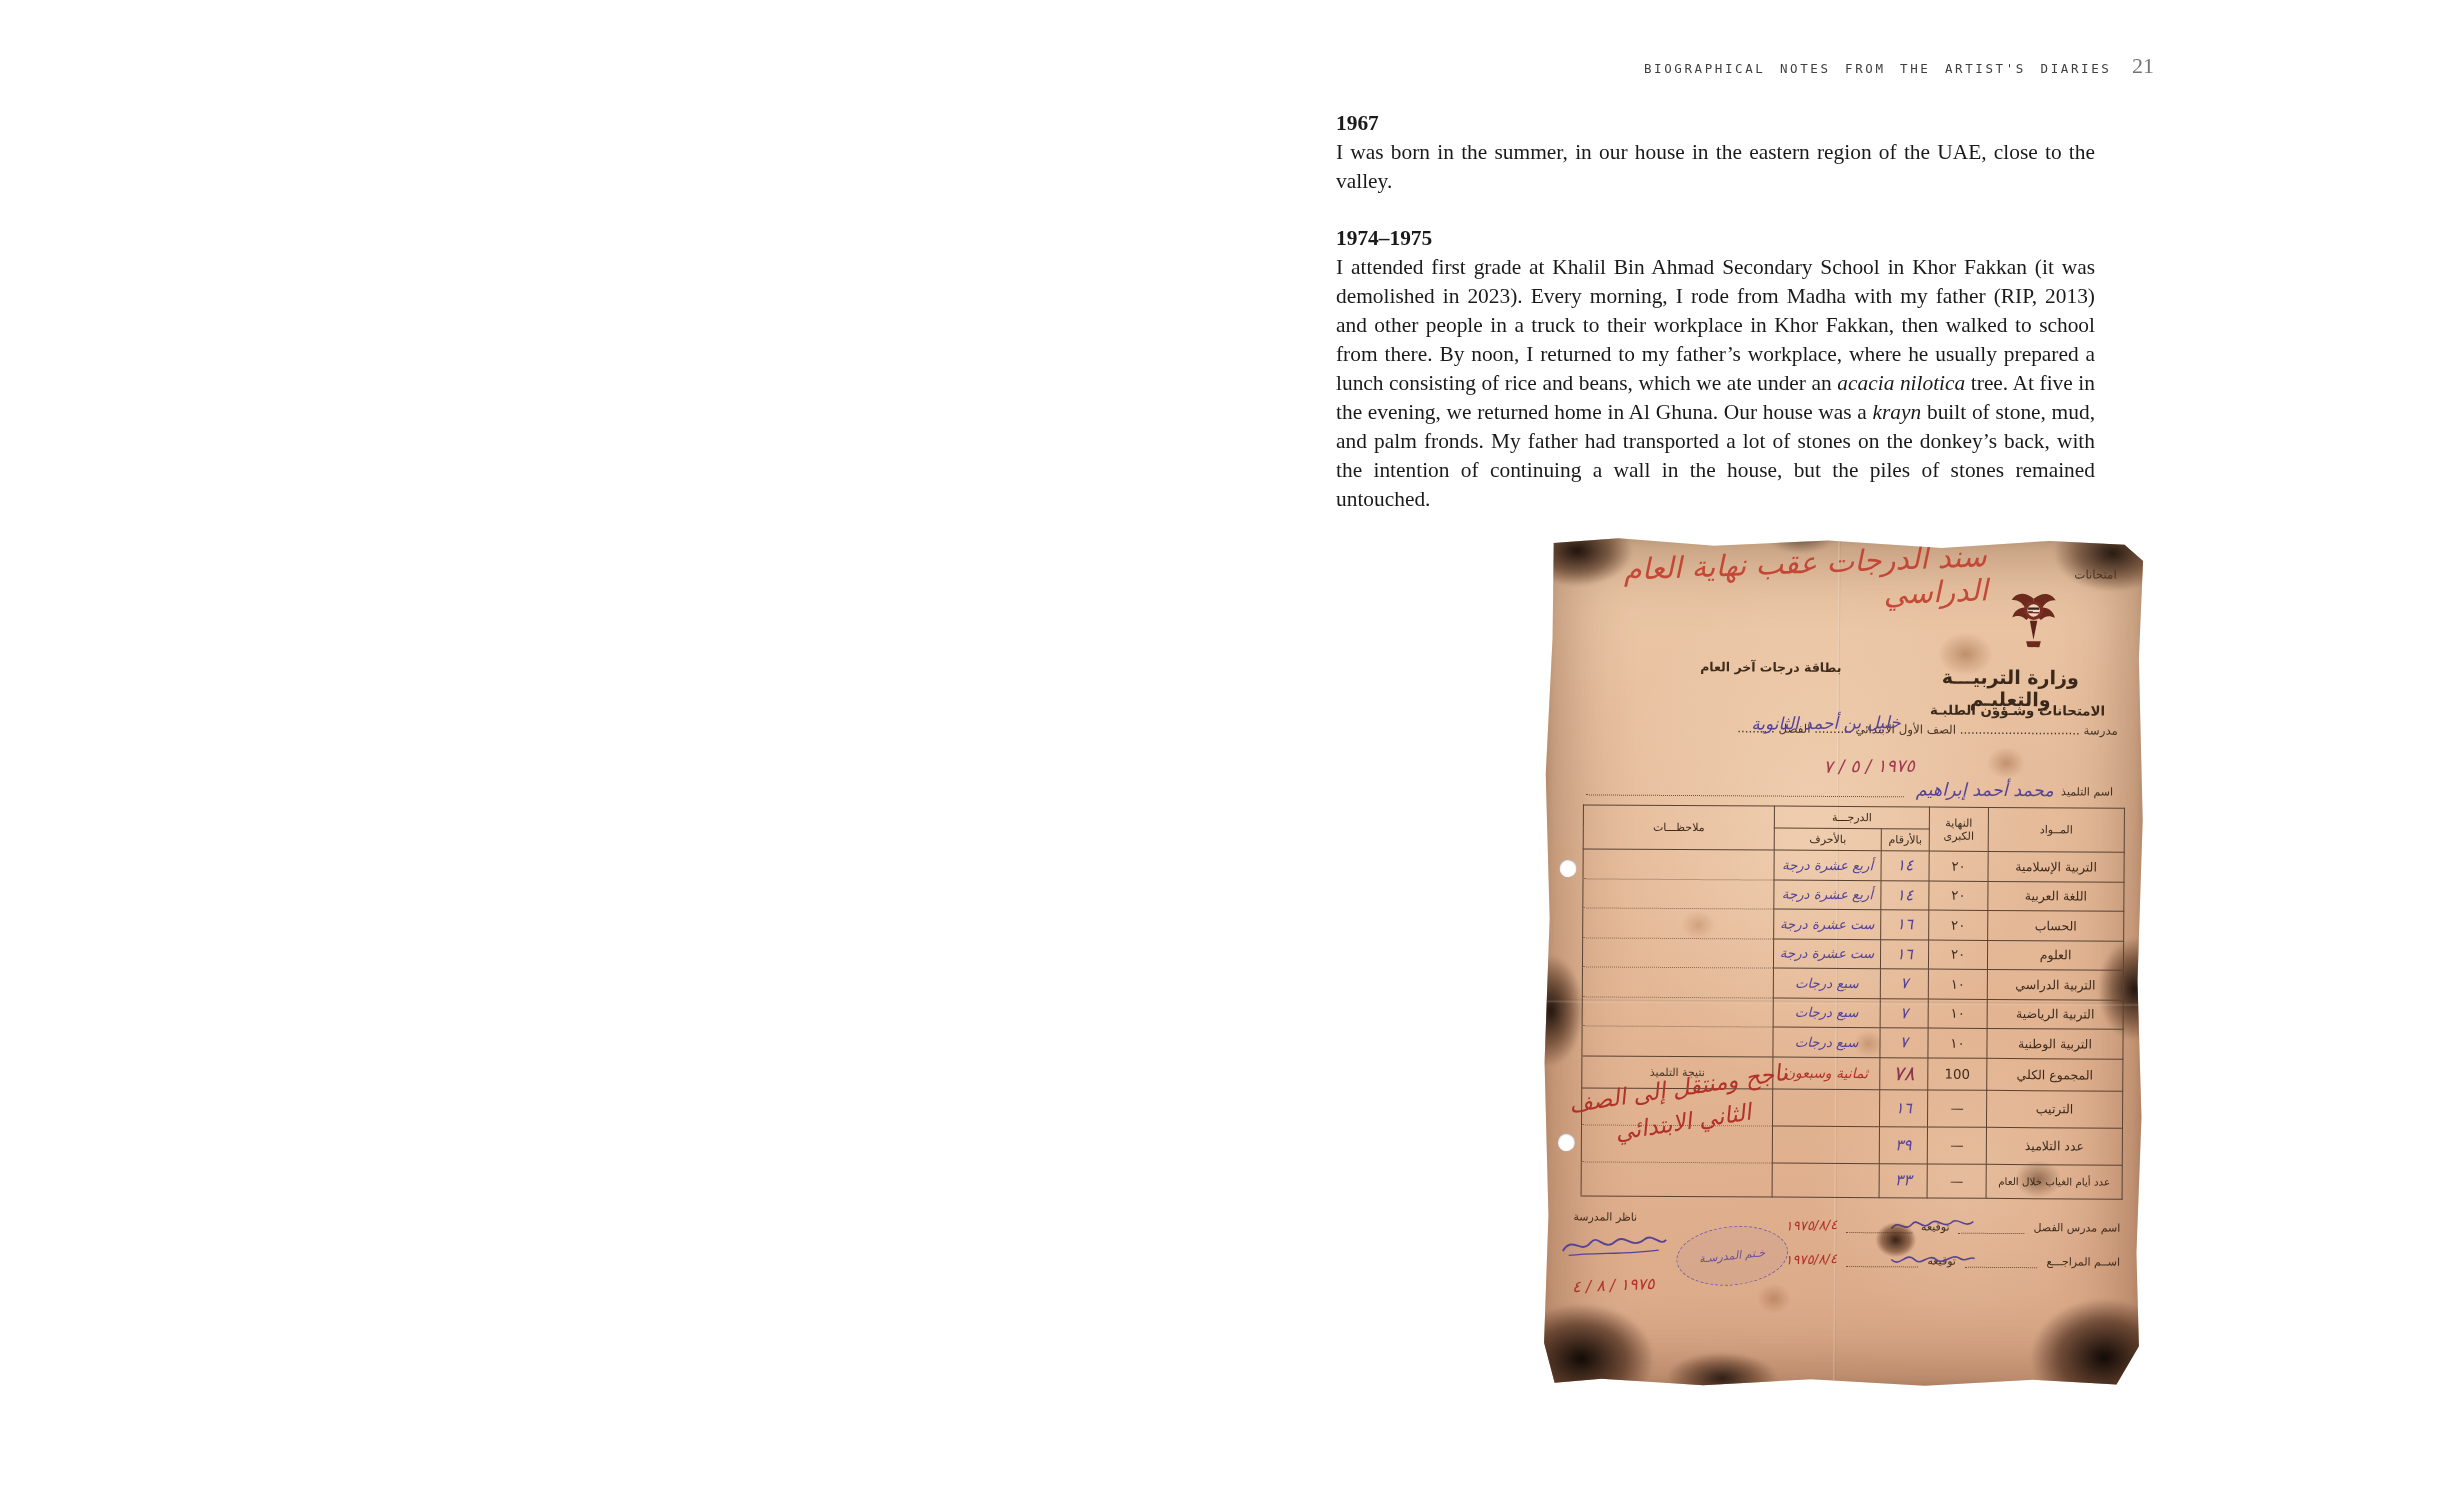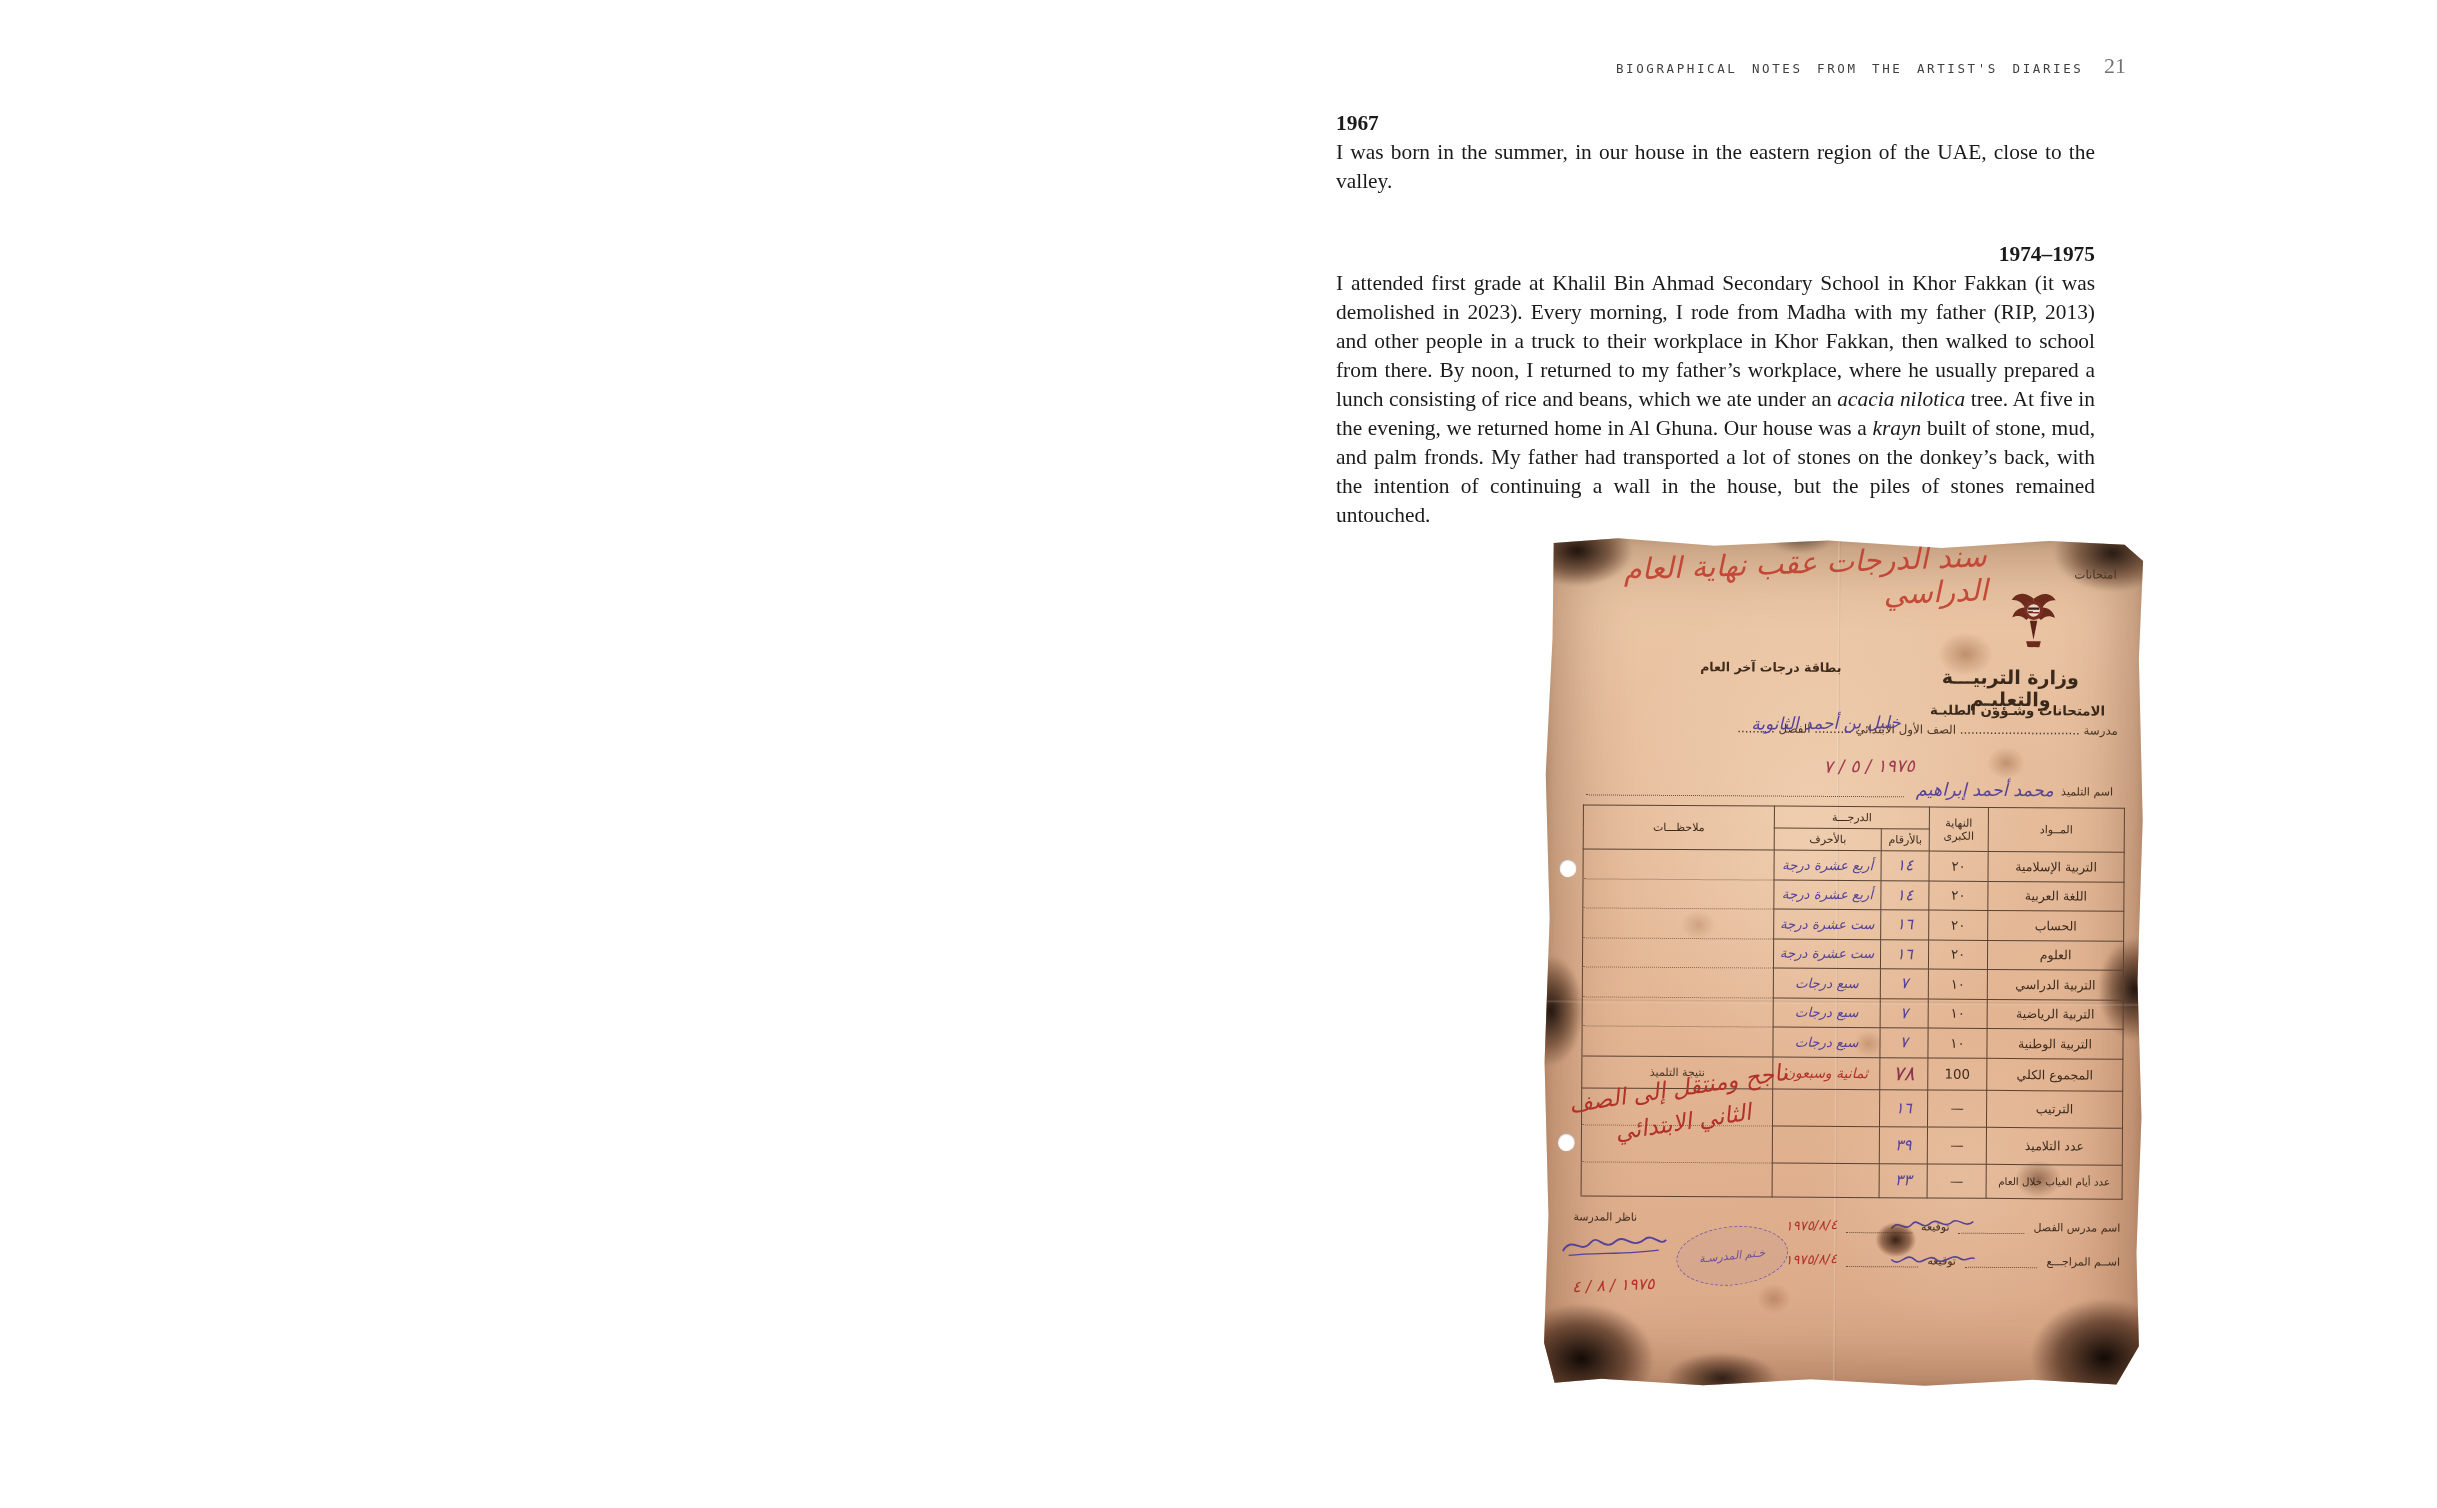--- a/index.html
+++ b/index.html
@@ -1,28 +1,28 @@
 <!DOCTYPE html>
 <html style="font-size:11.8px"><head>
 <meta charset="utf-8">
 <style>
   html,body{margin:0;padding:0;background:#ffffff;}
   .canvas{position:relative;width:2438px;height:1509px;background:#ffffff;overflow:hidden;
           font-family:"Liberation Serif",serif;color:#1a1a1a;}
 
   
-  .running-header{position:absolute;top:53px;right:312px;display:flex;align-items:baseline;gap:20.6px;}
+  .running-header{position:absolute;top:53px;right:284px;display:flex;align-items:baseline;gap:20.6px;}
   .rh-label{font-family:"DejaVu Sans Mono",monospace;font-size:12.5px;letter-spacing:2.6px;
             word-spacing:4.4px;color:#3f3f3f;}
   .rh-num{font-family:"Liberation Serif",serif;font-size:22px;color:#737373;}
 
   
   .text-col{position:absolute;left:1336px;top:109px;width:759px;}
   .year-head{font-size:21.4px;font-weight:bold;margin:0;padding:0;line-height:29px;}
-  .year-head.gap{margin-top:44px;text-align:right;}
+  .year-head.gap{margin-top:28px;}
   .para{font-size:21.4px;line-height:29px;margin:0;padding:0;text-align:justify;}
   .para .it{font-style:italic;}
 
   
   .scan{position:absolute;left:1544px;top:538px;width:599px;height:849px;transform:rotate(0.35deg);
         direction:rtl;font-family:"DejaVu Sans",sans-serif;color:#3f2c1d;
         background:
           radial-gradient(ellipse 310px 369px at 45% 35%, rgba(250,228,200,0.45), transparent 70%),
           radial-gradient(ellipse 221px 221px at 70% 75%, rgba(245,220,190,0.3), transparent 70%),
           linear-gradient(175deg,#ecc9a8 0%,#e6bd9c 30%,#e2b391 62%,#d9a787 100%);

